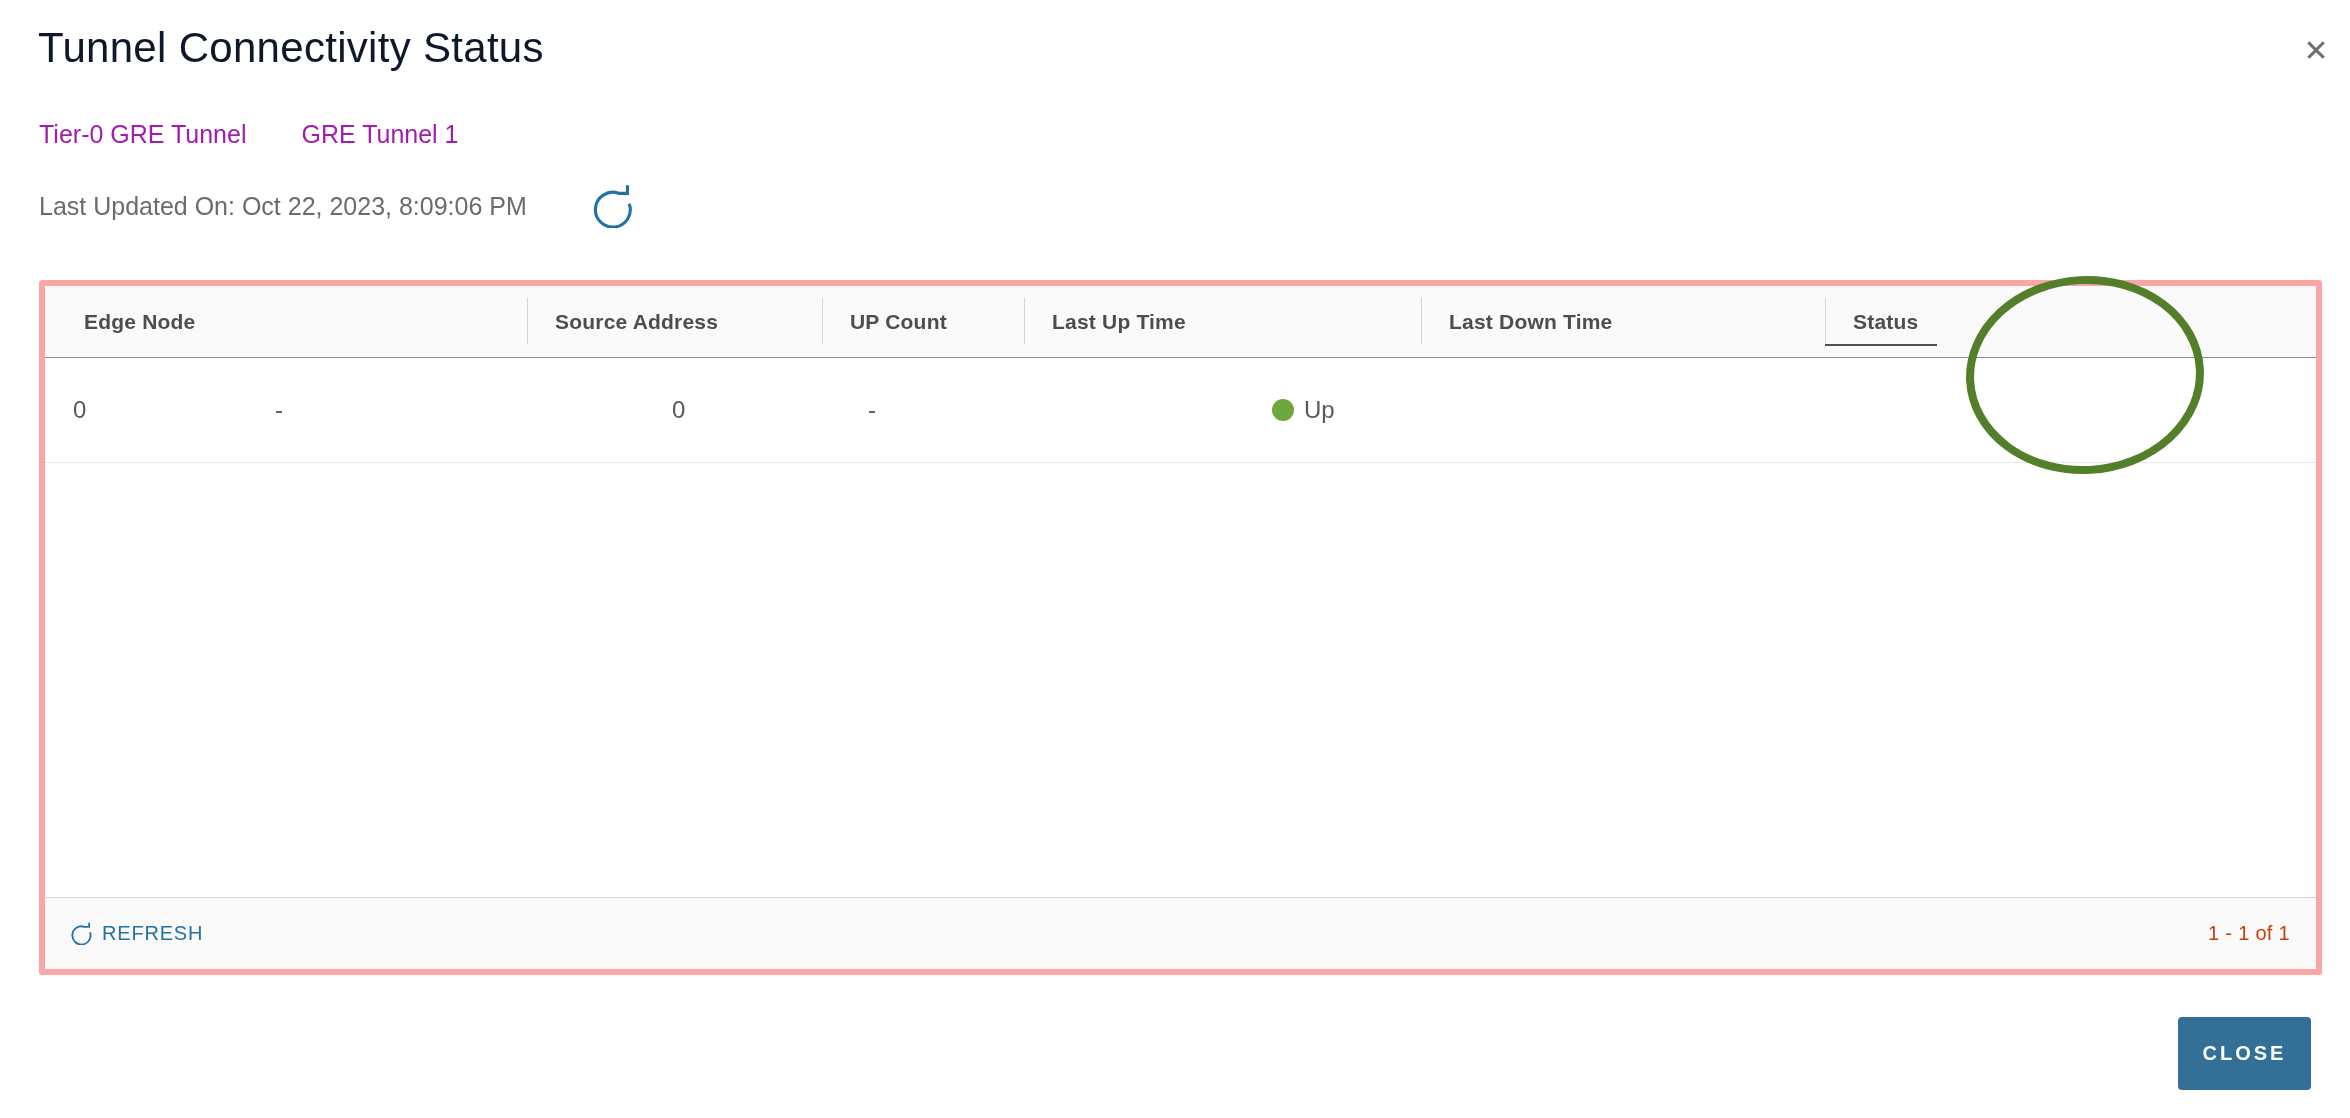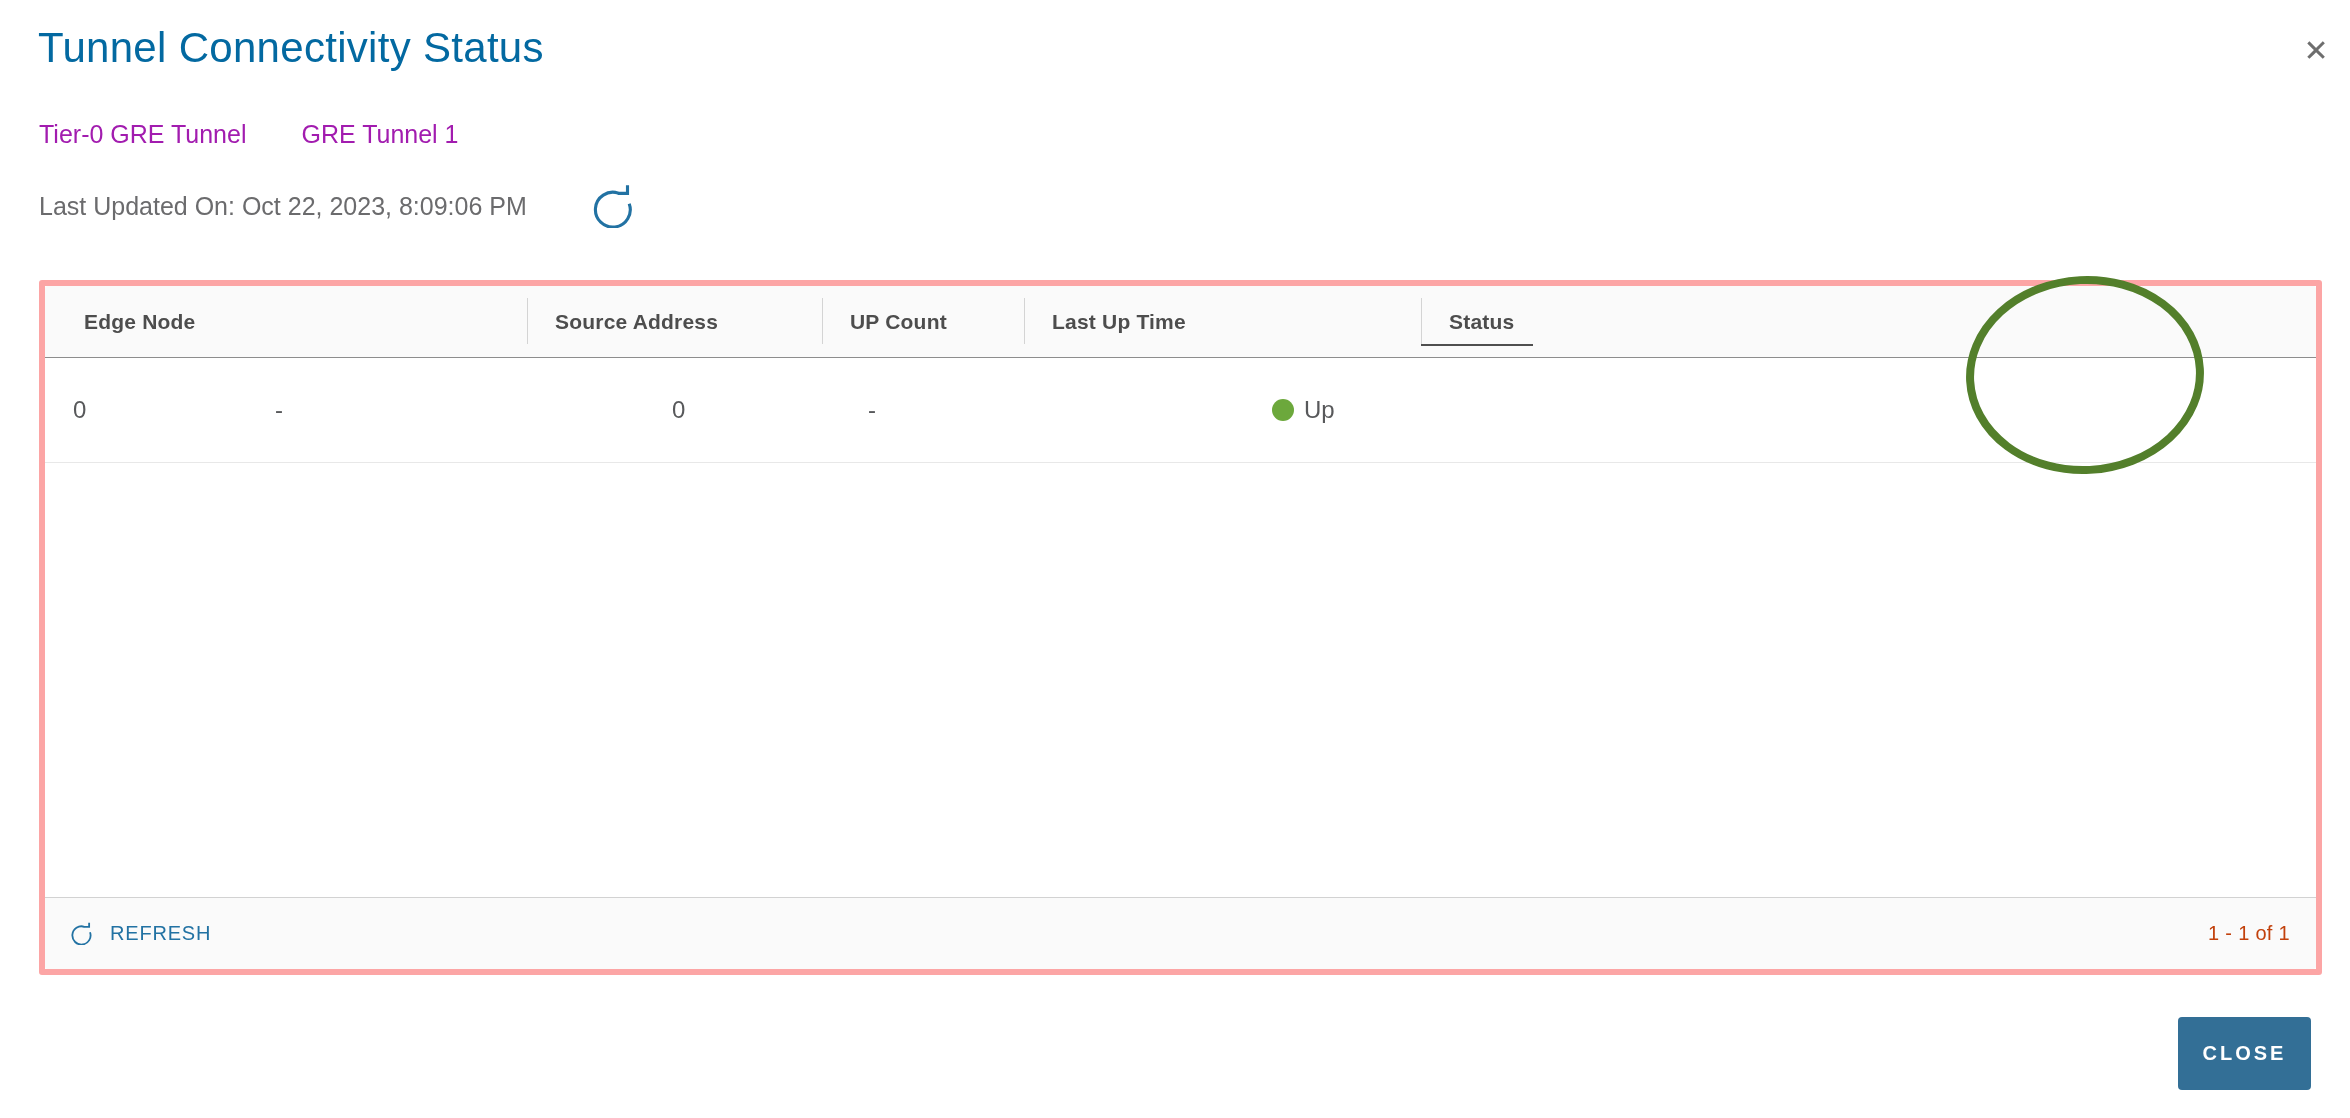--- a/index.html
+++ b/index.html
@@ -1,21 +1,21 @@
 <!DOCTYPE html>
 <html><head>
 <meta charset="utf-8">
 <style>
   * { margin:0; padding:0; box-sizing:border-box; }
   html,body { width:2350px; height:1118px; background:#ffffff; overflow:hidden;
               font-family:"Liberation Sans", sans-serif; position:relative; }
 
   
   .dlg-title { position:absolute; left:38px; top:24px; font-size:42px; font-weight:400;
-               color:#0369a1; letter-spacing:0.3px; }
+               color:#0f172a; letter-spacing:0.3px; }
   .dlg-close-x { position:absolute; left:2296px; top:30px; width:40px; height:40px;
                  display:flex; align-items:center; justify-content:center;
                  font-size:30px; color:#6e6e6e; cursor:pointer; font-weight:400; }
   .subtitle-row { position:absolute; left:39px; top:120px; display:flex; gap:55px;
                   font-size:25px; color:#a21caf; }
   .updated-row { position:absolute; left:39px; top:184px; display:flex; align-items:center;
                  font-size:25px; color:#6b6b6d; }
   .updated-refresh { margin-left:62px; width:44px; height:44px; color:#2272a3;
                      display:flex; align-items:center; justify-content:center; cursor:pointer; }
 
@@ -43,21 +43,21 @@
               font-size:24px; color:#58595b; background:#fff; }
   .bcell { display:flex; align-items:center; padding-left:28px; }
   .status-dot { display:inline-block; width:22px; height:22px; border-radius:50%;
                 background:#6ca83c; margin-right:10px; flex:none; }
 
   .grid-filler { flex:1; background:#fff; }
 
   .grid-footer { height:72px; background:#fafafa; border-top:1px solid #d2d2d2;
                  border-radius:0 0 3px 3px; display:flex; align-items:center;
                  justify-content:space-between; padding:0 26px 0 24px; }
-  .refresh-link { display:flex; align-items:center; gap:18px; color:#2272a3;
+  .refresh-link { display:flex; align-items:center; gap:10px; color:#2272a3;
                   font-size:20px; letter-spacing:0.8px; cursor:pointer; }
   .refresh-link .ricon { width:23px; height:23px; display:flex; align-items:center; }
   .pagination { color:#c2410c; font-size:20px; letter-spacing:0.3px; }
 
   
   .annotation { position:absolute; left:1960px; top:270px; width:250px; height:210px;
                 pointer-events:none; }
 
   
   .close-btn { position:absolute; left:2178px; top:1017px; width:133px; height:73px;
@@ -93,20 +93,23 @@
     </div>
     <div class="hcell c2">
       <span>Source Address</span>
     </div>
     <div class="hcell c3">
       <span>UP Count</span>
     </div>
     <div class="hcell c4">
       <span>Last Up Time</span>
     </div>
+    <div class="hcell c6">
+      <span>Last Down Time</span>
+    </div>
     <div class="hcell c7">
       <span>Status</span>
       <span class="status-underline"></span>
     </div>
   </div>
 
   <div class="grid-row">
     <div class="bcell c3">0</div>
     <div class="bcell c4">-</div>
     <div class="bcell c5">0</div>

